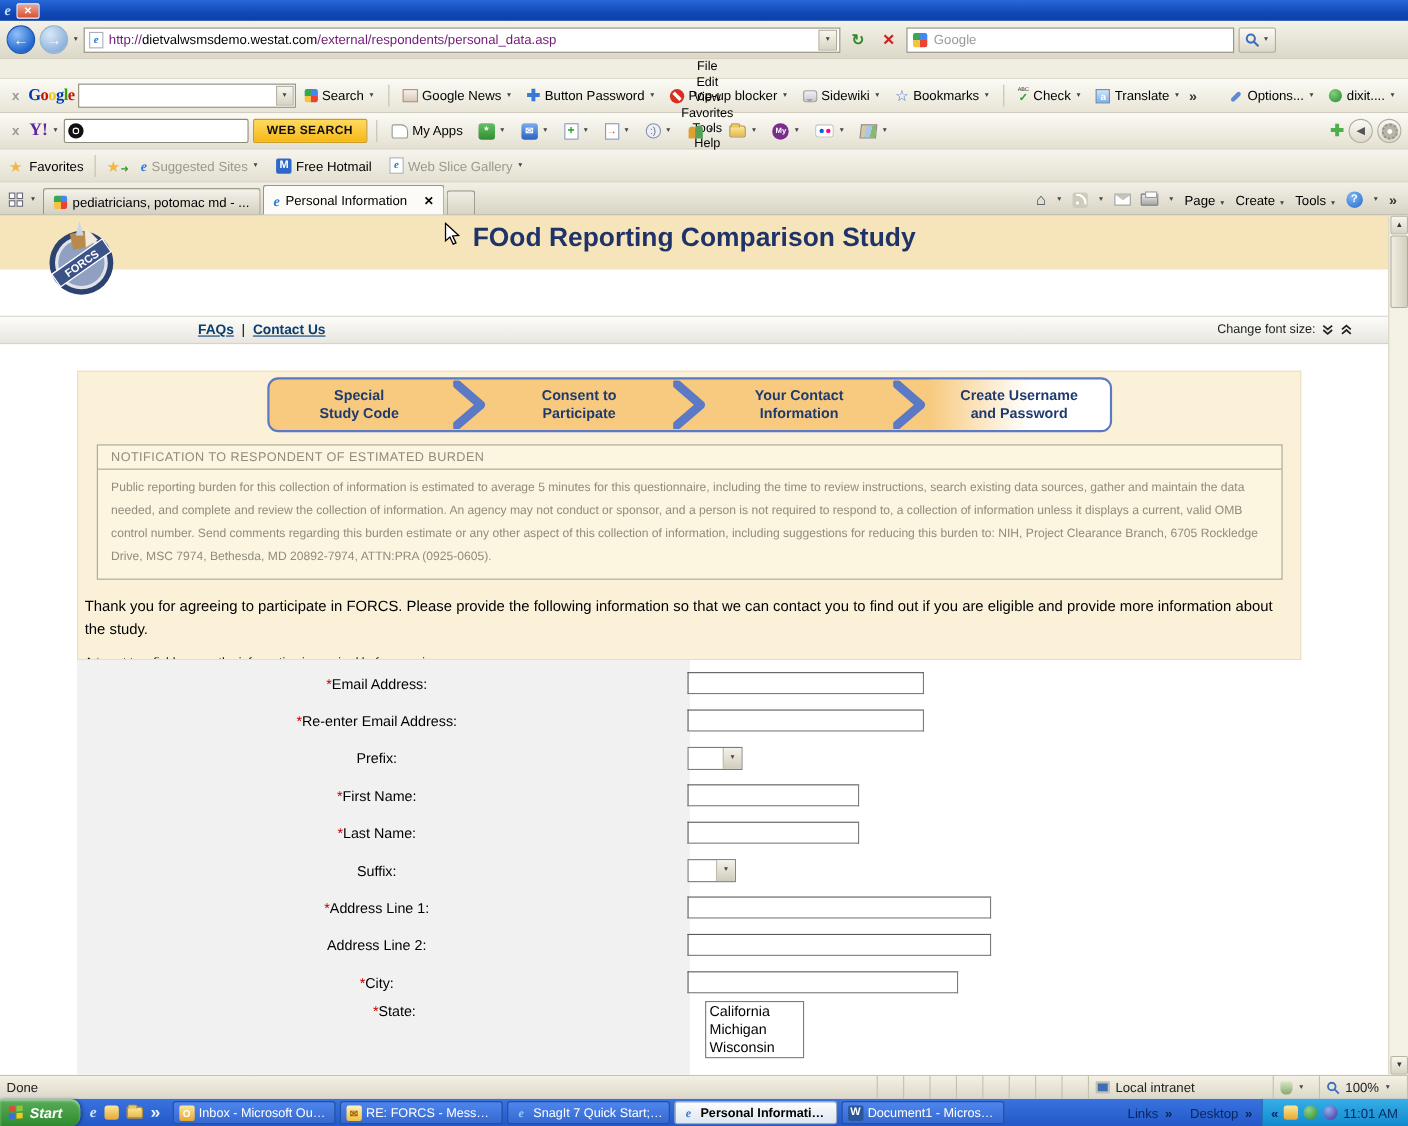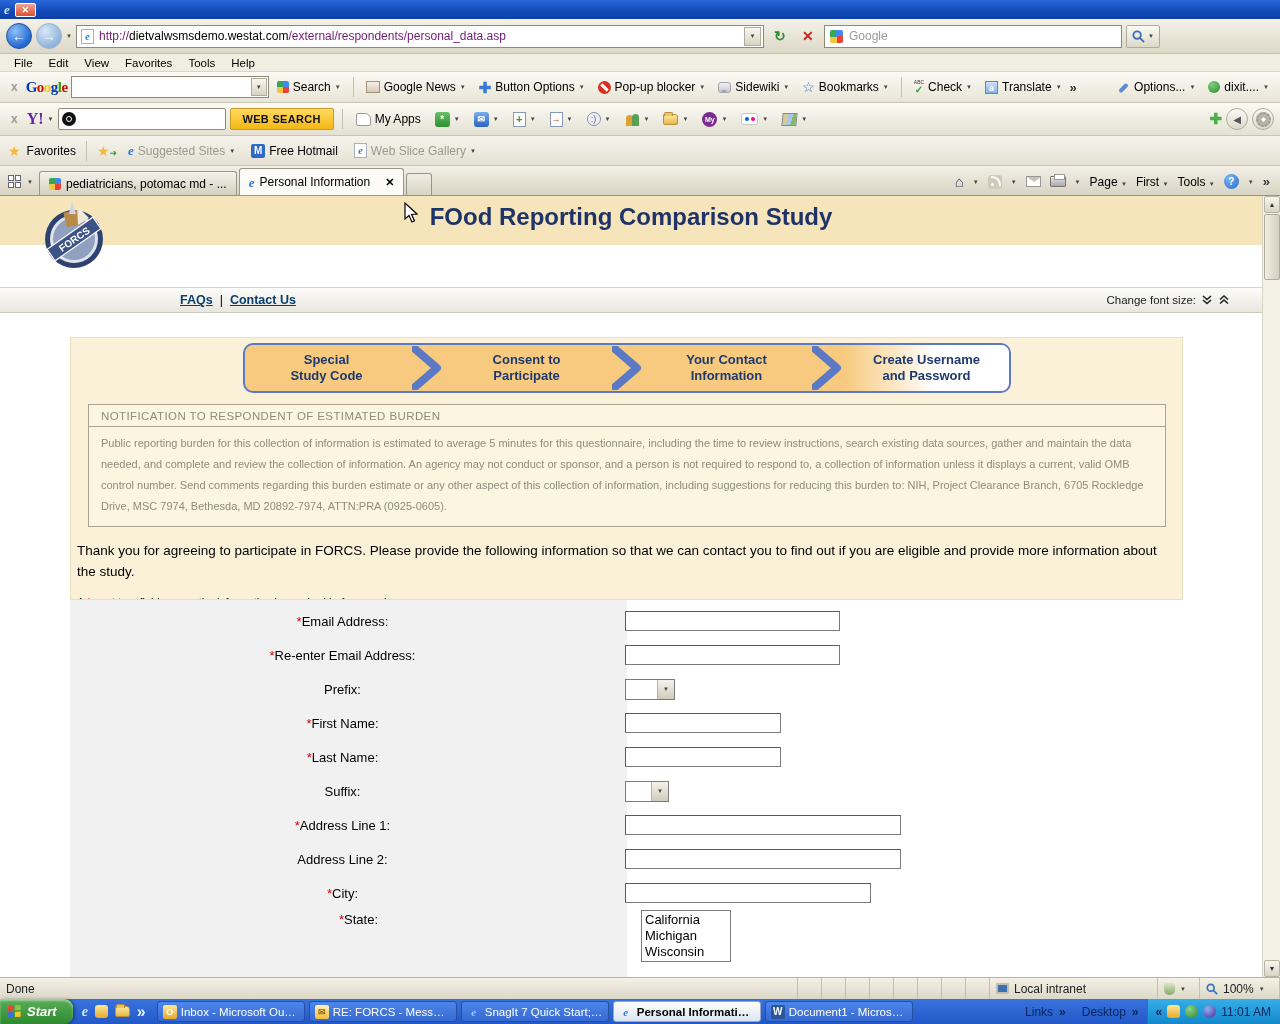--- a/index.html
+++ b/index.html
@@ -25,21 +25,21 @@
   .addr-dd { margin-left:auto; width:17px; height:19px; background:linear-gradient(#f8f6ee,#d8d4c4); border:1px solid #b0ac9c; display:flex; align-items:center; justify-content:center; flex:none; }
   .tool-btn { width:24px; height:24px; display:flex; align-items:center; justify-content:center; font-weight:bold; font-size:14px; flex:none; }
   .refresh { color:#2e8b2e; } .stop { color:#cc2020; }
   .search-field { width:298px; height:23px; background:#fff; border:1px solid #8e8a7a; display:flex; align-items:center; gap:6px; padding:0 5px; flex:none; }
   .gicon { width:13px; height:13px; background:conic-gradient(#4487f2 0 25%,#ea4335 0 50%,#f6c244 0 75%,#34a853 0); border-radius:2px; flex:none; }
   .search-ph { color:#9a9a9a; font-size:12px; }
   .mag { width:13px; height:13px; flex:none; }
   .btn-raise { height:23px; display:flex; align-items:center; justify-content:center; gap:3px; background:linear-gradient(#fbfaf4,#ddd9c9); border:1px solid #b0ac9c; border-radius:2px; padding:0 5px; }
 
   
-  .menu-row { height:18px; background:#f0ede1; display:flex; align-items:center; font-size:11.5px; padding-left:6px; border-bottom:1px solid #dad6c6; }
+  .menu-row { height:18px; background:#f0ede1; display:flex; align-items:center; font-size:11.5px; padding-left:6px; border-bottom:1px solid #dad6c6;flex-direction:column; }
   .menu-item { padding:1px 8px; }
 
   
   .gbar { height:31px; background:linear-gradient(#fbfaf4,#e8e4d6); display:flex; align-items:center; padding:0 6px; gap:3px; font-size:12px; border-bottom:1px solid #c8c4b4; }
   .ybar { height:33px; background:linear-gradient(#fbfaf4,#e4e0d2); display:flex; align-items:center; padding:0 6px; gap:4px; font-size:12px; border-bottom:1px solid #c8c4b4; }
   .favbar { height:30px; background:linear-gradient(#f6f4ec,#e4e0d2); display:flex; align-items:center; padding:0 8px; gap:6px; font-size:12px; border-bottom:1px solid #c8c4b4; }
   .tbx { color:#999; font-weight:bold; padding:0 5px; font-size:12px; }
   .sep-v { width:1px; height:20px; background:#c4c0b0; margin:0 4px; flex:none; }
   .tb-btn { display:flex; align-items:center; gap:4px; padding:2px 5px; border-radius:2px; white-space:nowrap; }
   .glogo { font-family:"Liberation Serif",serif; font-weight:bold; font-size:15px; letter-spacing:-0.5px; }
@@ -237,21 +237,21 @@
         <span class="dd">▼</span>
       </span>
     <span class="sep-v"></span>
     <span class="tb-btn">
         <span class="gnews-ico"></span>
         <span>Google News</span>
         <span class="dd">▼</span>
       </span>
     <span class="tb-btn">
         <span class="plus-blue">✚</span>
-        <span>Button Options</span>
+        <span>Button Password</span>
         <span class="dd">▼</span>
       </span>
     <span class="tb-btn">
         <span class="pblock-ico"></span>
         <span>Pop-up blocker</span>
         <span class="dd">▼</span>
       </span>
     <span class="tb-btn">
         <span class="bubble-ico"></span>
         <span>Sidewiki</span>
@@ -395,21 +395,21 @@
     <span class="tab-stub"></span>
     <span class="cmdbar">
       <span class="home-ico">⌂</span>
         <span class="dd">▼</span>
       <span class="feed-ico"></span>
         <span class="dd">▼</span>
       <span class="mail-ico"></span>
       <span class="print-ico"></span>
         <span class="dd">▼</span>
       <span><span>Page</span> <span class="dd">▼</span></span>
-      <span><span>First</span> <span class="dd">▼</span></span>
+      <span><span>Create</span> <span class="dd">▼</span></span>
       <span><span>Tools</span> <span class="dd">▼</span></span>
       <span class="help-ico">?</span>
         <span class="dd">▼</span>
       <span class="chev2">»</span>
     </span>
   </div>
 
   <div class="content">
     <div class="hdr-band">
       <svg class="forcs-logo" width="64" height="72" viewBox="0 0 64 72">

